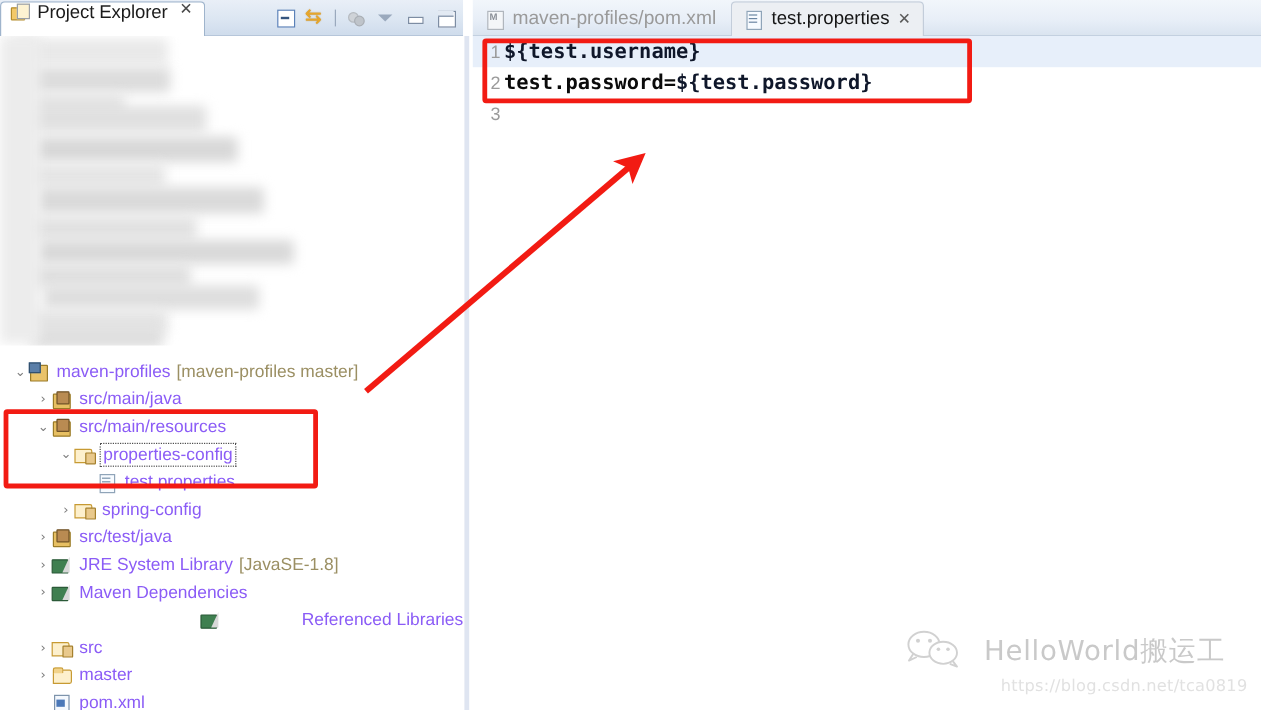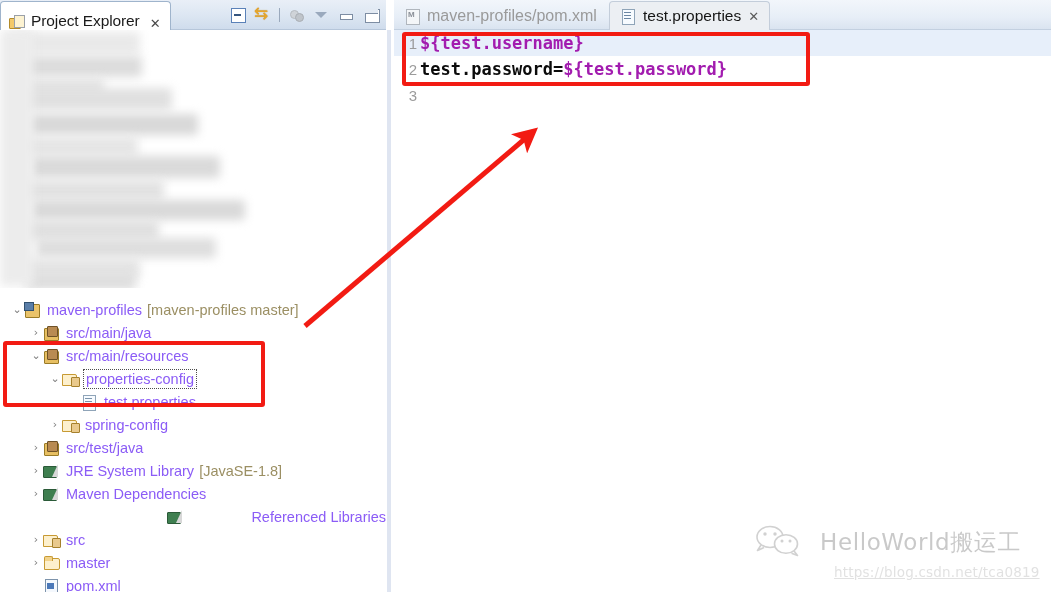--- a/index.html
+++ b/index.html
@@ -22,21 +22,21 @@
   .view-tabbar{
     position:absolute; left:0; top:0; width:386px; height:30px;
     background:linear-gradient(to bottom,#e9eff7 0%,#dce6f2 55%,#cfdcec 100%);
     border-bottom:1px solid #b6c6da;
   }
   .view-tab{
     position:absolute; left:0; top:1px; height:29px; padding:0 9px 0 8px;
     background:#ffffff;
     border:1px solid #9fb4cc; border-bottom:none;
     border-radius:4px 4px 0 0;
-    display:flex; align-items:flex-end; gap:6px;
+    display:flex; align-items:flex-start; gap:6px;
     box-shadow:0 -1px 0 #fff inset;
   }
   .view-tab .tab-title{
     font-size:15.5px; color:#1b1b1b; letter-spacing:-0.1px; white-space:nowrap;
   }
   .tab-close{
     font-size:13px; color:#4a4a4a; line-height:1; margin-left:4px;
     font-family:"DejaVu Sans", sans-serif;
   }
 
@@ -225,41 +225,41 @@
     position:absolute; left:0; height:26px; display:flex; align-items:center;
     font-family:"DejaVu Sans Mono", monospace; font-size:17px; font-weight:bold;
     white-space:pre;
   }
   .gutter-num{
     width:26px; text-align:right; padding-right:3px;
     color:#9b9b9b; font-weight:normal; font-size:15px;
     font-family:"Liberation Sans", sans-serif;
   }
   .code-key{ color:#0b0b0b; }
-  .code-var{ color:#a21caf; }
+  .code-var{ color:#0f172a; }
 
   
   .anno-box{
     position:absolute; border:4px solid #f21b13; border-radius:3px; pointer-events:none;
   }
   .anno-arrow{ position:absolute; left:0; top:0; pointer-events:none; }
 
   
   .wm{
     position:absolute; left:748px; top:525px; width:300px; height:62px;
     opacity:.62;
   }
   .wm-row{ display:flex; align-items:center; }
   .wm-text{
     font-size:23px; color:#a9a9a9; letter-spacing:.6px;
     font-family:"DejaVu Sans", sans-serif;
   }
   .wm-url{
     margin-top:5px; margin-left:86px; font-size:13.5px; color:#cfcfcf;
-    letter-spacing:.2px; font-family:"DejaVu Sans", sans-serif;text-decoration:underline;
+    letter-spacing:.2px; font-family:"DejaVu Sans", sans-serif;
   }
   .wm-chat{ width:72px;height:34px;position:relative;flex:none;}
 </style>
 </head>
 <body>
 
 <div id="root">
 
   <div class="left-panel">
 

